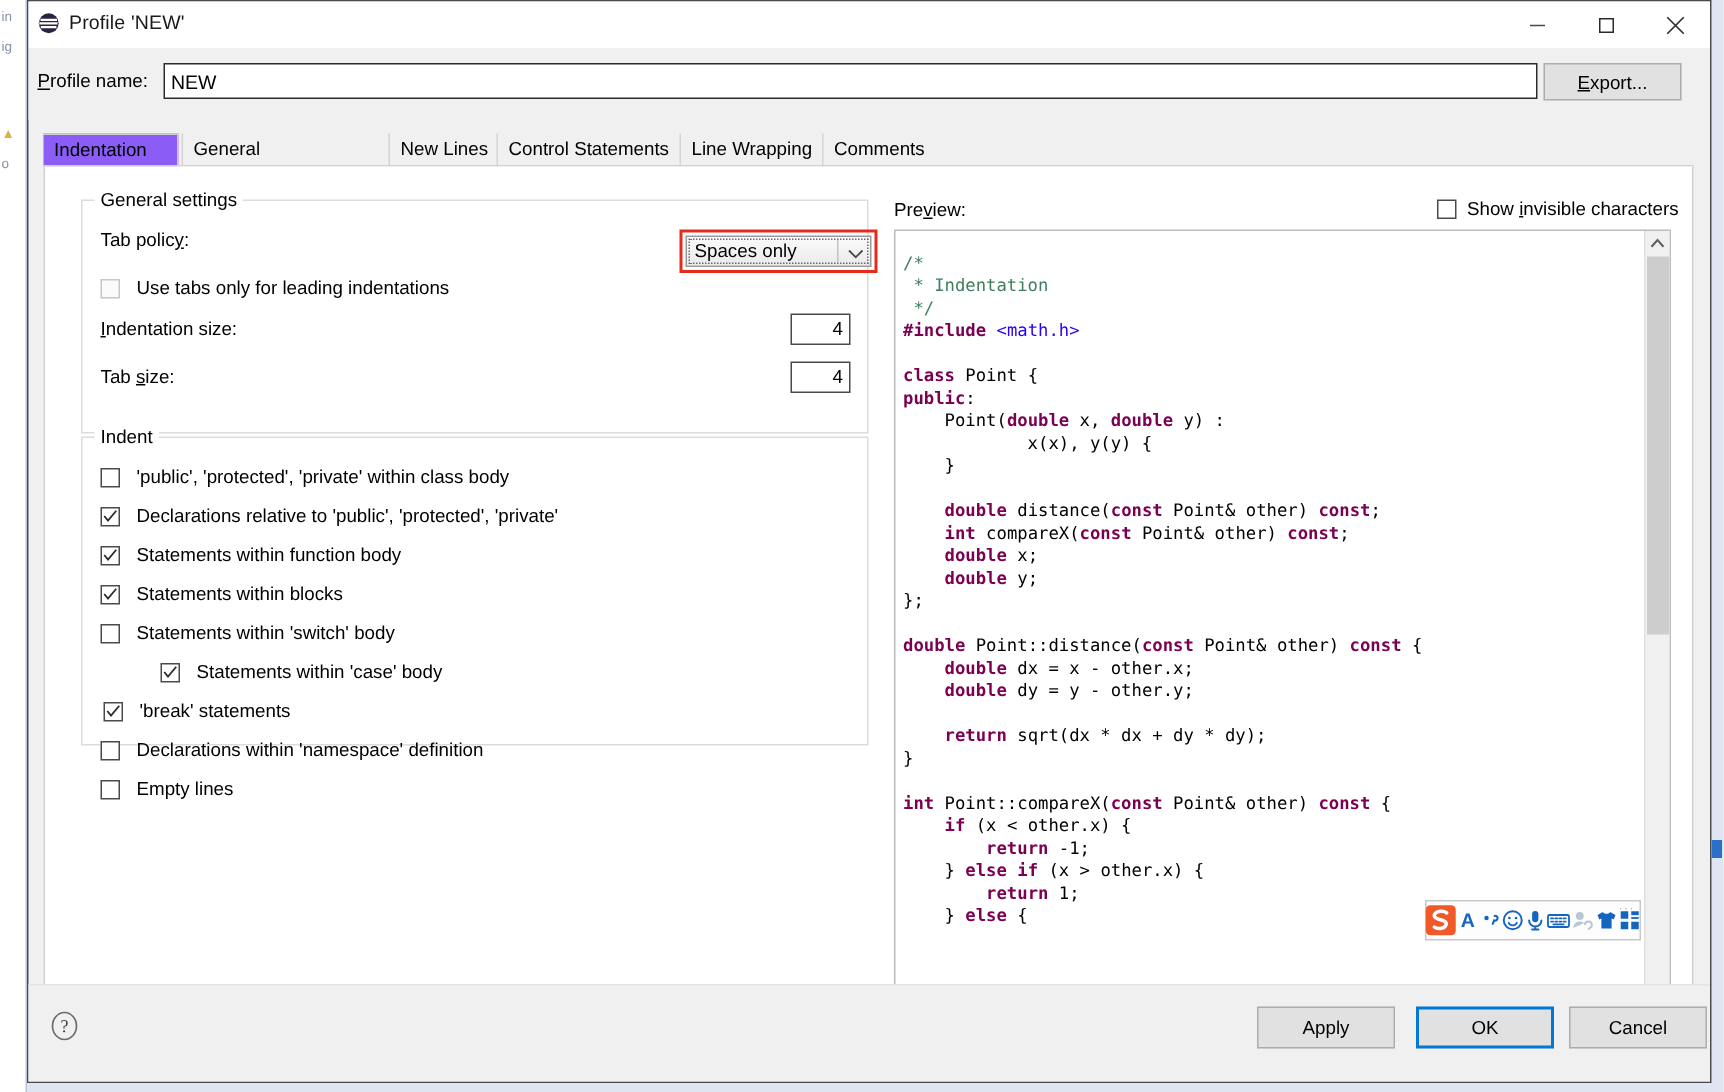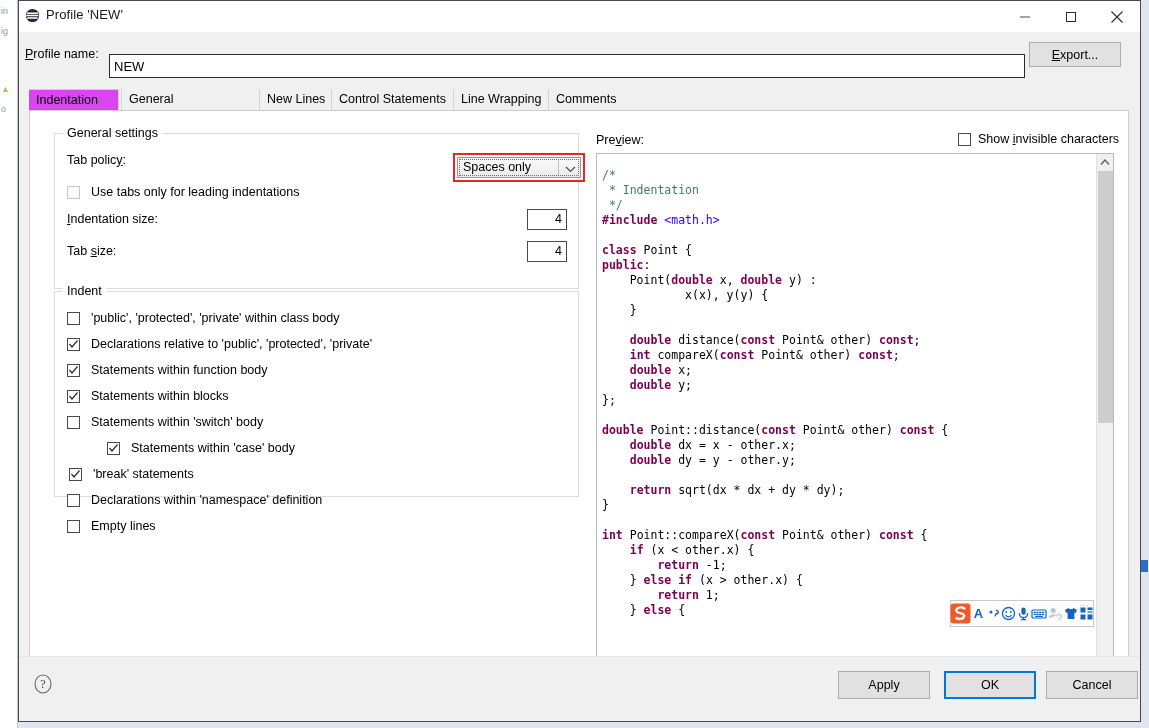--- a/index.html
+++ b/index.html
@@ -29,38 +29,38 @@
   .winbtn svg{position:absolute;left:50%;top:50%;transform:translate(-50%,-50%);}
   #btn-min{right:92px;} #btn-max{right:46px;} #btn-close{right:0px;}
 
   
   #profile-row{position:absolute;left:0;top:31px;right:0;height:48px;background:#f0f0f0;}
   #profile-label{position:absolute;left:6px;top:15px;font-size:12.5px;}
   #profile-input{
     position:absolute;left:90px;top:10px;width:916px;height:24px;
     background:#fff;border:1px solid #2b2b2b;box-sizing:border-box;
     font-family:"Liberation Sans",sans-serif;font-size:13px;color:#000;
-    padding:0 4px;line-height:22px;outline:none;margin-top:12px;
+    padding:0 4px;line-height:22px;outline:none;
   }
   #export-btn{
     position:absolute;left:1010px;top:10px;width:92px;height:25px;
     background:#e1e1e1;border:1px solid #adadad;box-sizing:border-box;
     font-family:"Liberation Sans",sans-serif;font-size:12.5px;color:#000;
     cursor:default;
   }
 
   
   #tabstrip{position:absolute;left:10px;top:88px;width:1100px;height:22px;}
   .tab{
     position:absolute;top:0;height:22px;box-sizing:border-box;
     font-size:12.5px;line-height:21px;padding:0 7px;white-space:nowrap;
     color:#000;cursor:default;
     border-left:1px solid #d4d4d4;
   }
-  .tab.sel{background:#d946ef;border-left:1px solid #cfcfcf;border-right:1px solid #cfcfcf;border-top:1px solid #cfcfcf;}
+  .tab.sel{background:#8b5cf6;border-left:1px solid #cfcfcf;border-right:1px solid #cfcfcf;border-top:1px solid #cfcfcf;}
   .tab.first{border-left:none;}
   #tab-underline{position:absolute;left:10px;top:109px;width:1100px;height:1px;background:#cfcfcf;}
 
   
   #content{
     position:absolute;left:10px;top:110px;width:1100px;height:548px;
     background:#ffffff;border:1px solid #cfcfcf;border-top:none;box-sizing:border-box;
   }
 
   

